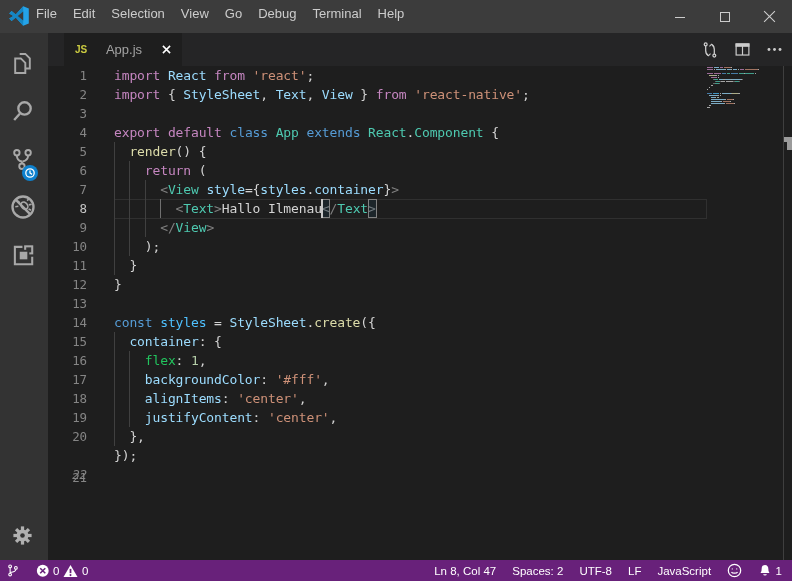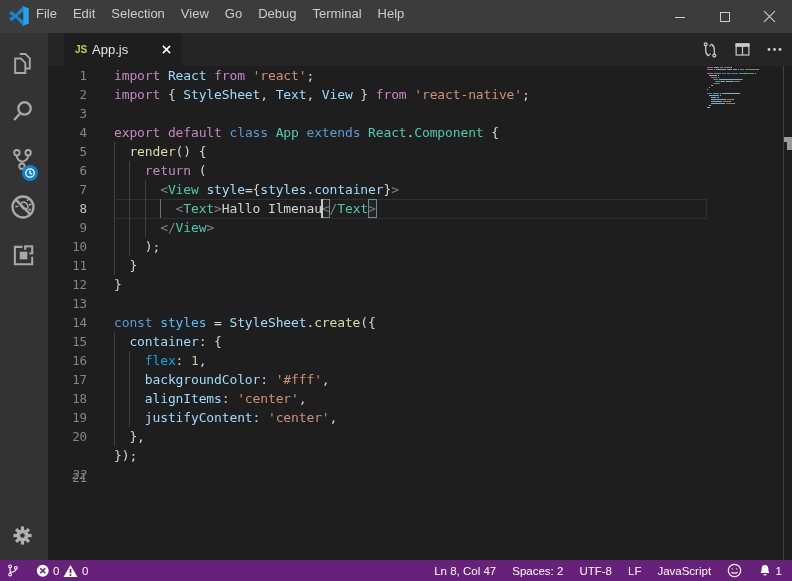--- a/index.html
+++ b/index.html
@@ -22,21 +22,21 @@
   .ab-item{position:absolute;left:0;width:45px;height:48px;display:flex;align-items:center;justify-content:center;}
   .ab-badge{position:absolute;left:22px;top:30px;width:16px;height:16px;border-radius:50%;background:#0e81ce;
             display:flex;align-items:center;justify-content:center;}
 
   
   .tabbar{position:absolute;left:48px;top:33px;width:744px;height:33px;background:#252526;}
   .tab{position:absolute;left:0;top:0;width:118px;height:33px;background:#1e1e1e;
        display:flex;align-items:center;padding:0 6px 0 11px;margin-left:16px;}
   .tab-icon{width:17px;font-size:10px;font-weight:bold;color:#cbcb41;
             font-family:"Liberation Sans",sans-serif;letter-spacing:0;}
-  .tab-label{font-size:13px;color:#e5e5e5;flex:1;}
+  .tab-label{font-size:13px;color:#a3a3a3;flex:1;text-align:center;}
   .tab-close{width:20px;height:20px;display:flex;align-items:center;justify-content:center;}
   .editor-actions{position:absolute;right:2px;top:0;height:33px;display:flex;align-items:center;}
   .ea{width:21px;height:33px;margin:0 5.5px;display:flex;align-items:center;justify-content:center;}
 
   
   .editor{position:absolute;left:48px;top:66px;width:744px;height:494px;background:#1e1e1e;overflow:hidden;}
   .gutter-num{position:absolute;left:0;width:39px;height:19px;line-height:19px;text-align:right;
               font-family:"DejaVu Sans Mono",monospace;font-size:12.5px;letter-spacing:-0.13px;color:#858585;}
   .gutter-num.active{color:#c6c6c6;}
   .code-line{position:absolute;left:66px;height:19px;line-height:19px;white-space:pre;
@@ -246,21 +246,21 @@
         <div class="code-line" style="top: 95px;"><span style="color: rgb(212, 212, 212);">    </span><span style="color: rgb(197, 134, 192);">return</span><span style="color: rgb(212, 212, 212);"> (</span></div>
         <div class="code-line" style="top: 114px;"><span style="color: rgb(212, 212, 212);">      </span><span style="color: rgb(128, 128, 128);">&lt;</span><span style="color: rgb(78, 201, 176);">View</span><span style="color: rgb(212, 212, 212);"> </span><span style="color: rgb(156, 220, 254);">style</span><span style="color: rgb(212, 212, 212);">={</span><span style="color: rgb(156, 220, 254);">styles</span><span style="color: rgb(212, 212, 212);">.</span><span style="color: rgb(156, 220, 254);">container</span><span style="color: rgb(212, 212, 212);">}</span><span style="color: rgb(128, 128, 128);">&gt;</span></div>
         <div class="code-line" style="top: 133px;"><span style="color: rgb(212, 212, 212);">        </span><span style="color: rgb(128, 128, 128);">&lt;</span><span style="color: rgb(78, 201, 176);">Text</span><span style="color: rgb(128, 128, 128);">&gt;</span><span style="color: rgb(212, 212, 212);">Hallo Ilmenau</span><span style="color: rgb(128, 128, 128);">&lt;/</span><span style="color: rgb(78, 201, 176);">Text</span><span style="color: rgb(128, 128, 128);">&gt;</span></div>
         <div class="code-line" style="top: 152px;"><span style="color: rgb(212, 212, 212);">      </span><span style="color: rgb(128, 128, 128);">&lt;/</span><span style="color: rgb(78, 201, 176);">View</span><span style="color: rgb(128, 128, 128);">&gt;</span></div>
         <div class="code-line" style="top: 171px;"><span style="color: rgb(212, 212, 212);">    );</span></div>
         <div class="code-line" style="top: 190px;"><span style="color: rgb(212, 212, 212);">  }</span></div>
         <div class="code-line" style="top: 209px;"><span style="color: rgb(212, 212, 212);">}</span></div>
         <div class="code-line" style="top: 228px;"></div>
         <div class="code-line" style="top: 247px;"><span style="color: rgb(86, 156, 214);">const</span><span style="color: rgb(212, 212, 212);"> </span><span style="color: rgb(79, 193, 255);">styles</span><span style="color: rgb(212, 212, 212);"> = </span><span style="color: rgb(156, 220, 254);">StyleSheet</span><span style="color: rgb(212, 212, 212);">.</span><span style="color: rgb(220, 220, 170);">create</span><span style="color: rgb(212, 212, 212);">({</span></div>
         <div class="code-line" style="top: 266px;"><span style="color: rgb(212, 212, 212);">  </span><span style="color: rgb(156, 220, 254);">container</span><span style="color: rgb(212, 212, 212);">: {</span></div>
-        <div class="code-line" style="top: 285px;"><span style="color: rgb(212, 212, 212);">    </span><span style="color: #0ea5e9;">flex</span><span style="color: rgb(212, 212, 212);">: </span><span style="color: rgb(181, 206, 168);">1</span><span style="color: rgb(212, 212, 212);">,</span></div>
+        <div class="code-line" style="top: 285px;"><span style="color: rgb(212, 212, 212);">    </span><span style="color: #22c55e;">flex</span><span style="color: rgb(212, 212, 212);">: </span><span style="color: rgb(181, 206, 168);">1</span><span style="color: rgb(212, 212, 212);">,</span></div>
         <div class="code-line" style="top: 304px;"><span style="color: rgb(212, 212, 212);">    </span><span style="color: rgb(156, 220, 254);">backgroundColor</span><span style="color: rgb(212, 212, 212);">: </span><span style="color: rgb(206, 145, 120);">'#fff'</span><span style="color: rgb(212, 212, 212);">,</span></div>
         <div class="code-line" style="top: 323px;"><span style="color: rgb(212, 212, 212);">    </span><span style="color: rgb(156, 220, 254);">alignItems</span><span style="color: rgb(212, 212, 212);">: </span><span style="color: rgb(206, 145, 120);">'center'</span><span style="color: rgb(212, 212, 212);">,</span></div>
         <div class="code-line" style="top: 342px;"><span style="color: rgb(212, 212, 212);">    </span><span style="color: rgb(156, 220, 254);">justifyContent</span><span style="color: rgb(212, 212, 212);">: </span><span style="color: rgb(206, 145, 120);">'center'</span><span style="color: rgb(212, 212, 212);">,</span></div>
         <div class="code-line" style="top: 361px;"><span style="color: rgb(212, 212, 212);">  },</span></div>
         <div class="code-line" style="top: 380px;"><span style="color: rgb(212, 212, 212);">});</span></div>
         <div class="code-line" style="top: 399px;"></div>
       </div>
     <div id="overlays">
         <div class="bmatch" style="left: 273.4px; top: 133px;"></div>
         <div class="bmatch" style="left: 319.6px; top: 133px;"></div>

